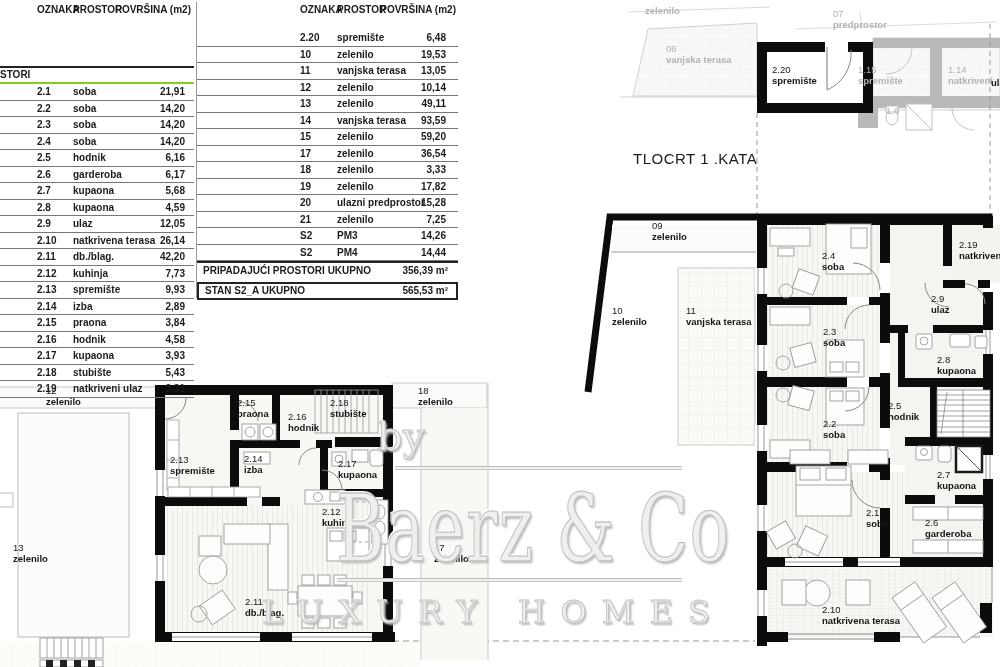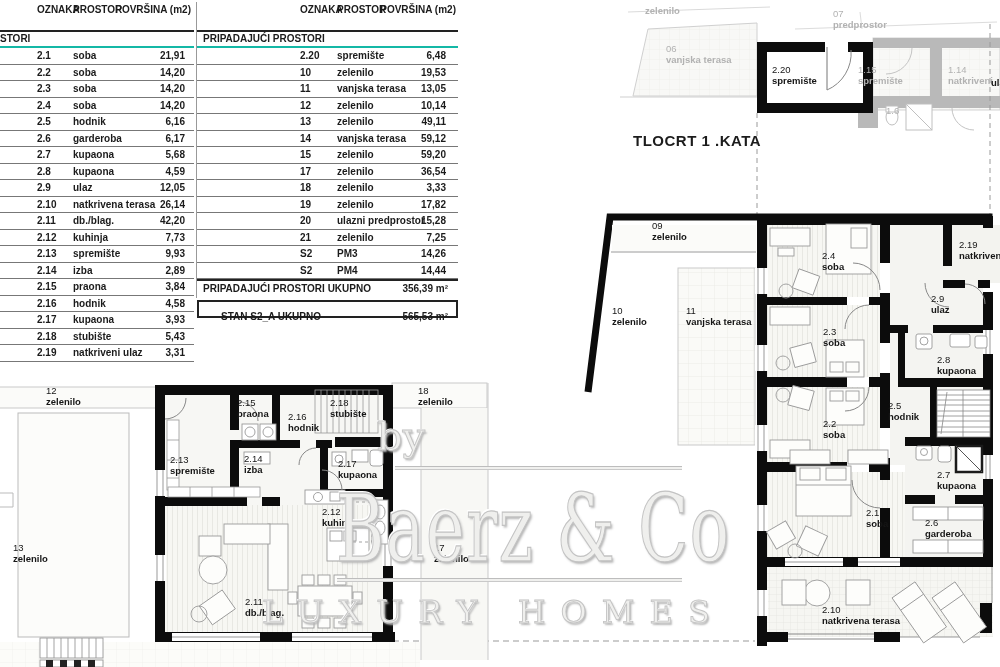--- a/index.html
+++ b/index.html
@@ -3,45 +3,45 @@
 <meta charset="utf-8">
 <style>
   html,body{margin:0;padding:0;background:#fff;}
   #canvas{position:relative;width:1000px;height:667px;background:#ffffff;overflow:hidden;
           font-family:"Liberation Sans","DejaVu Sans",sans-serif;}
   #plan-svg{position:absolute;left:0;top:0;z-index:1;}
   
   .table{position:absolute;z-index:6;font-size:10px;color:#1b1b1b;font-weight:700;}
   .thead{position:relative;height:30px;line-height:16px;}
   .thead span{position:absolute;top:2px;}
-  .tsection{border-top:2px solid #222;border-bottom:2px solid #14b8a6;height:14px;line-height:14px;}
+  .tsection{border-top:2px solid #222;border-bottom:2px solid #84cc16;height:14px;line-height:14px;margin-top:36px;}
   .trow{position:relative;height:15.5px;line-height:15.5px;border-bottom:1px solid #777;}
   .trow span{position:absolute;top:0;}
   .ttotal{position:relative;border-top:2px solid #222;height:16px;line-height:16px;}
   .ttotal .tv{position:absolute;top:0;}
   .stanbox{position:relative;border:2px solid #222;height:14px;line-height:14px;margin-top:3px;}
-  .stanbox .tv{position:absolute;top:8px;margin-left:16px;}
+  .stanbox .tv{position:absolute;top:0;}
   .t1{left:0;top:0;width:194px;}
   .t1 .c-o{left:37px}.t1 .c-p{left:73px}.t1 .c-a{right:9px}.t1 .c-ha{right:3px}
   .t1 .tsection{padding-left:0px}
   .t1 .ttotal .lbl{left:0}.t1 .ttotal .val{right:6px}
   .t2{left:197px;top:0;width:261px;}
   .t2 .c-o{left:103px}.t2 .c-p{left:140px}.t2 .c-a{right:12px}.t2 .c-ha{right:2px}
   .t2 .tsection{padding-left:6px}
   .t2 .ttotal .lbl{left:6px}.t2 .ttotal .val{right:10px}
   .t2 .stanbox .lbl{left:6px}.t2 .stanbox .val{right:8px}
   .vdivider{position:absolute;left:196px;top:2px;width:1px;height:296px;background:#999;z-index:6;}
   
   #plan-labels{position:absolute;left:0;top:0;width:1000px;height:667px;z-index:5;pointer-events:none;}
   .plabel{position:absolute;font-size:9.5px;line-height:10.5px;color:#161616;white-space:nowrap;}
   .plabel .nm{font-weight:700;}
   .plabel.g{color:#b2b2b2;}
   .plabel.cut{font-weight:700;}
   
-  .sheet-title{position:absolute;left:633px;top:132px;font-size:15px;letter-spacing:.5px;color:#1c1c1c;z-index:5;font-weight:bold;}
+  .sheet-title{position:absolute;left:633px;top:150px;font-size:15px;letter-spacing:.5px;color:#1c1c1c;z-index:5;}
   
   .wm{position:absolute;z-index:8;font-family:"DejaVu Serif","Liberation Serif",serif;
       color:#efefed;-webkit-text-stroke:0.9px #c3c3c3;
       text-shadow:-1px -1px 0 #ffffff,1.5px 1.5px 2px #b5b5b5;white-space:nowrap;}
   .wm-by{left:377px;top:413px;font-size:40px;}
   .wm-main{left:336px;top:474px;font-size:66px;transform:scaleY(1.42);transform-origin:top left;letter-spacing:1px;}
   .wm-sub{left:262px;top:593px;font-size:32px;letter-spacing:15px;}
   .wm-line{position:absolute;z-index:8;height:2px;background:#f0f0ee;
            border-top:1px solid #bdbdbd;border-bottom:1px solid #c9c9c9;}
   .wm-line1{left:395px;top:466px;width:287px;}
@@ -484,21 +484,20 @@
   </div>
 
   <div class="vdivider"></div>
 
   <div class="table t2">
     <div class="thead">
       <span class="c-o">OZNAKA</span>
       <span class="c-p">PROSTOR</span>
       <span class="c-ha">POVRŠINA (m2)</span>
     </div>
-    <div class="tsection">PRIPADAJUĆI PROSTORI</div>
     <div class="trows">
         <div class="trow">
           <span class="c-o">2.20</span>
           <span class="c-p">spremište</span>
           <span class="c-a">6,48</span>
         </div>
         <div class="trow">
           <span class="c-o">10</span>
           <span class="c-p">zelenilo</span>
           <span class="c-a">19,53</span>
@@ -514,21 +513,21 @@
           <span class="c-a">10,14</span>
         </div>
         <div class="trow">
           <span class="c-o">13</span>
           <span class="c-p">zelenilo</span>
           <span class="c-a">49,11</span>
         </div>
         <div class="trow">
           <span class="c-o">14</span>
           <span class="c-p">vanjska terasa</span>
-          <span class="c-a">59,12</span>
+          <span class="c-a">93,59</span>
         </div>
         <div class="trow">
           <span class="c-o">15</span>
           <span class="c-p">zelenilo</span>
           <span class="c-a">59,20</span>
         </div>
         <div class="trow">
           <span class="c-o">17</span>
           <span class="c-p">zelenilo</span>
           <span class="c-a">36,54</span>

